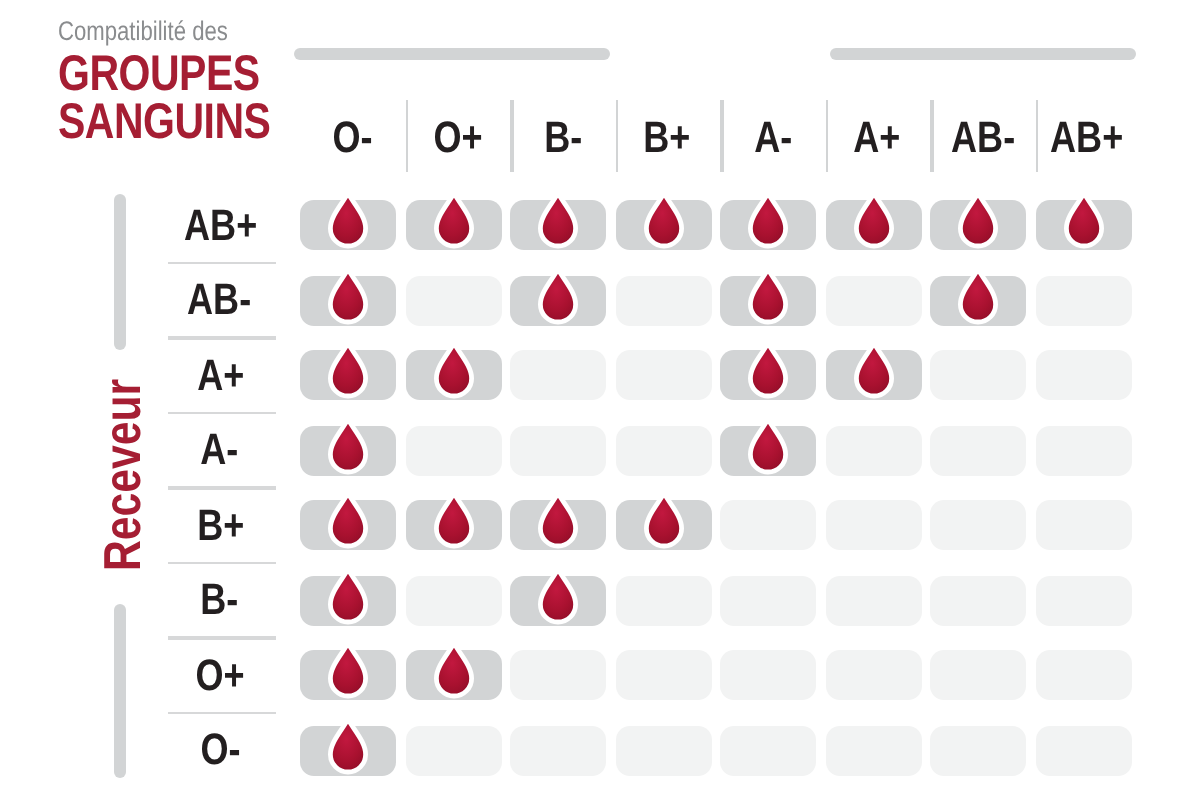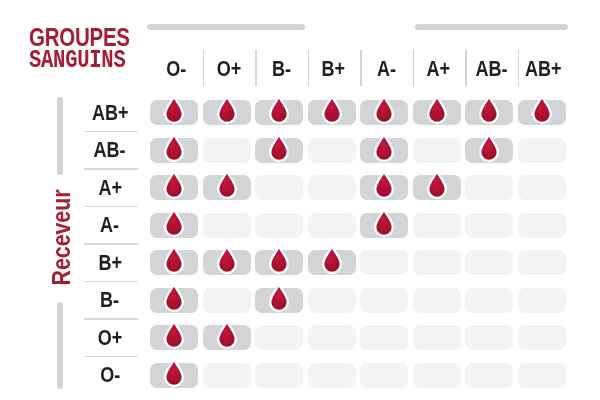--- a/index.html
+++ b/index.html
@@ -9,21 +9,21 @@
     -webkit-font-smoothing:antialiased;
   }
   .cx{display:inline-block;transform:scaleX(.82);transform-origin:center;white-space:nowrap;}
   .cxl{display:inline-block;transform:scaleX(.82);transform-origin:left;white-space:nowrap;}
 
   
   #title-block{position:absolute;left:29px;top:8px;}
   #title-sub{color:#8A8C8E;font-size:13.5px;font-weight:500;letter-spacing:0;}
   .title-main{color:#A51E33;font-size:25px;font-weight:bold;line-height:24px;letter-spacing:-.3px;}
   #title-l1{position:absolute;left:29px;top:25px;}
-  #title-l2{position:absolute;left:29px;top:49px;font-family:Liberation Mono, monospace;}
+  #title-l2{position:absolute;left:29px;top:49px;}
 
   
   #donor-header{position:absolute;left:150px;top:10px;width:420px;height:26px;
     display:flex;align-items:center;justify-content:center;}
   #donor-label{color:#A51E33;font-size:25px;font-weight:bold;}
   .h-line{position:absolute;top:24px;height:5.5px;border-radius:3px;background:#D2D4D5;}
   #donor-line-left{left:147px;width:158px;}
   #donor-line-right{left:415px;width:153px;}
 
   
@@ -62,20 +62,23 @@
     <radialGradient id="dropGrad" cx="45%" cy="38%" r="70%">
       <stop offset="0%" stop-color="#c2183f"></stop>
       <stop offset="60%" stop-color="#a8112f"></stop>
       <stop offset="100%" stop-color="#8e0d27"></stop>
     </radialGradient>
   </defs>
 </svg>
 
 <div id="stage">
 
+  <div id="title-block">
+    <div id="title-sub"><span class="cxl">Compatibilité des</span></div>
+  </div>
   <div id="title-l1" class="title-main"><span class="cxl">GROUPES</span></div>
   <div id="title-l2" class="title-main"><span class="cxl">SANGUINS</span></div>
 
   <div id="donor-line-left" class="h-line"></div>
   <div id="donor-line-right" class="h-line"></div>
 
   <div id="col-headers">
       <div class="col-head" style="left: 150px; width: 52.5px;">
         <span class="cx">O-</span>
       </div>

